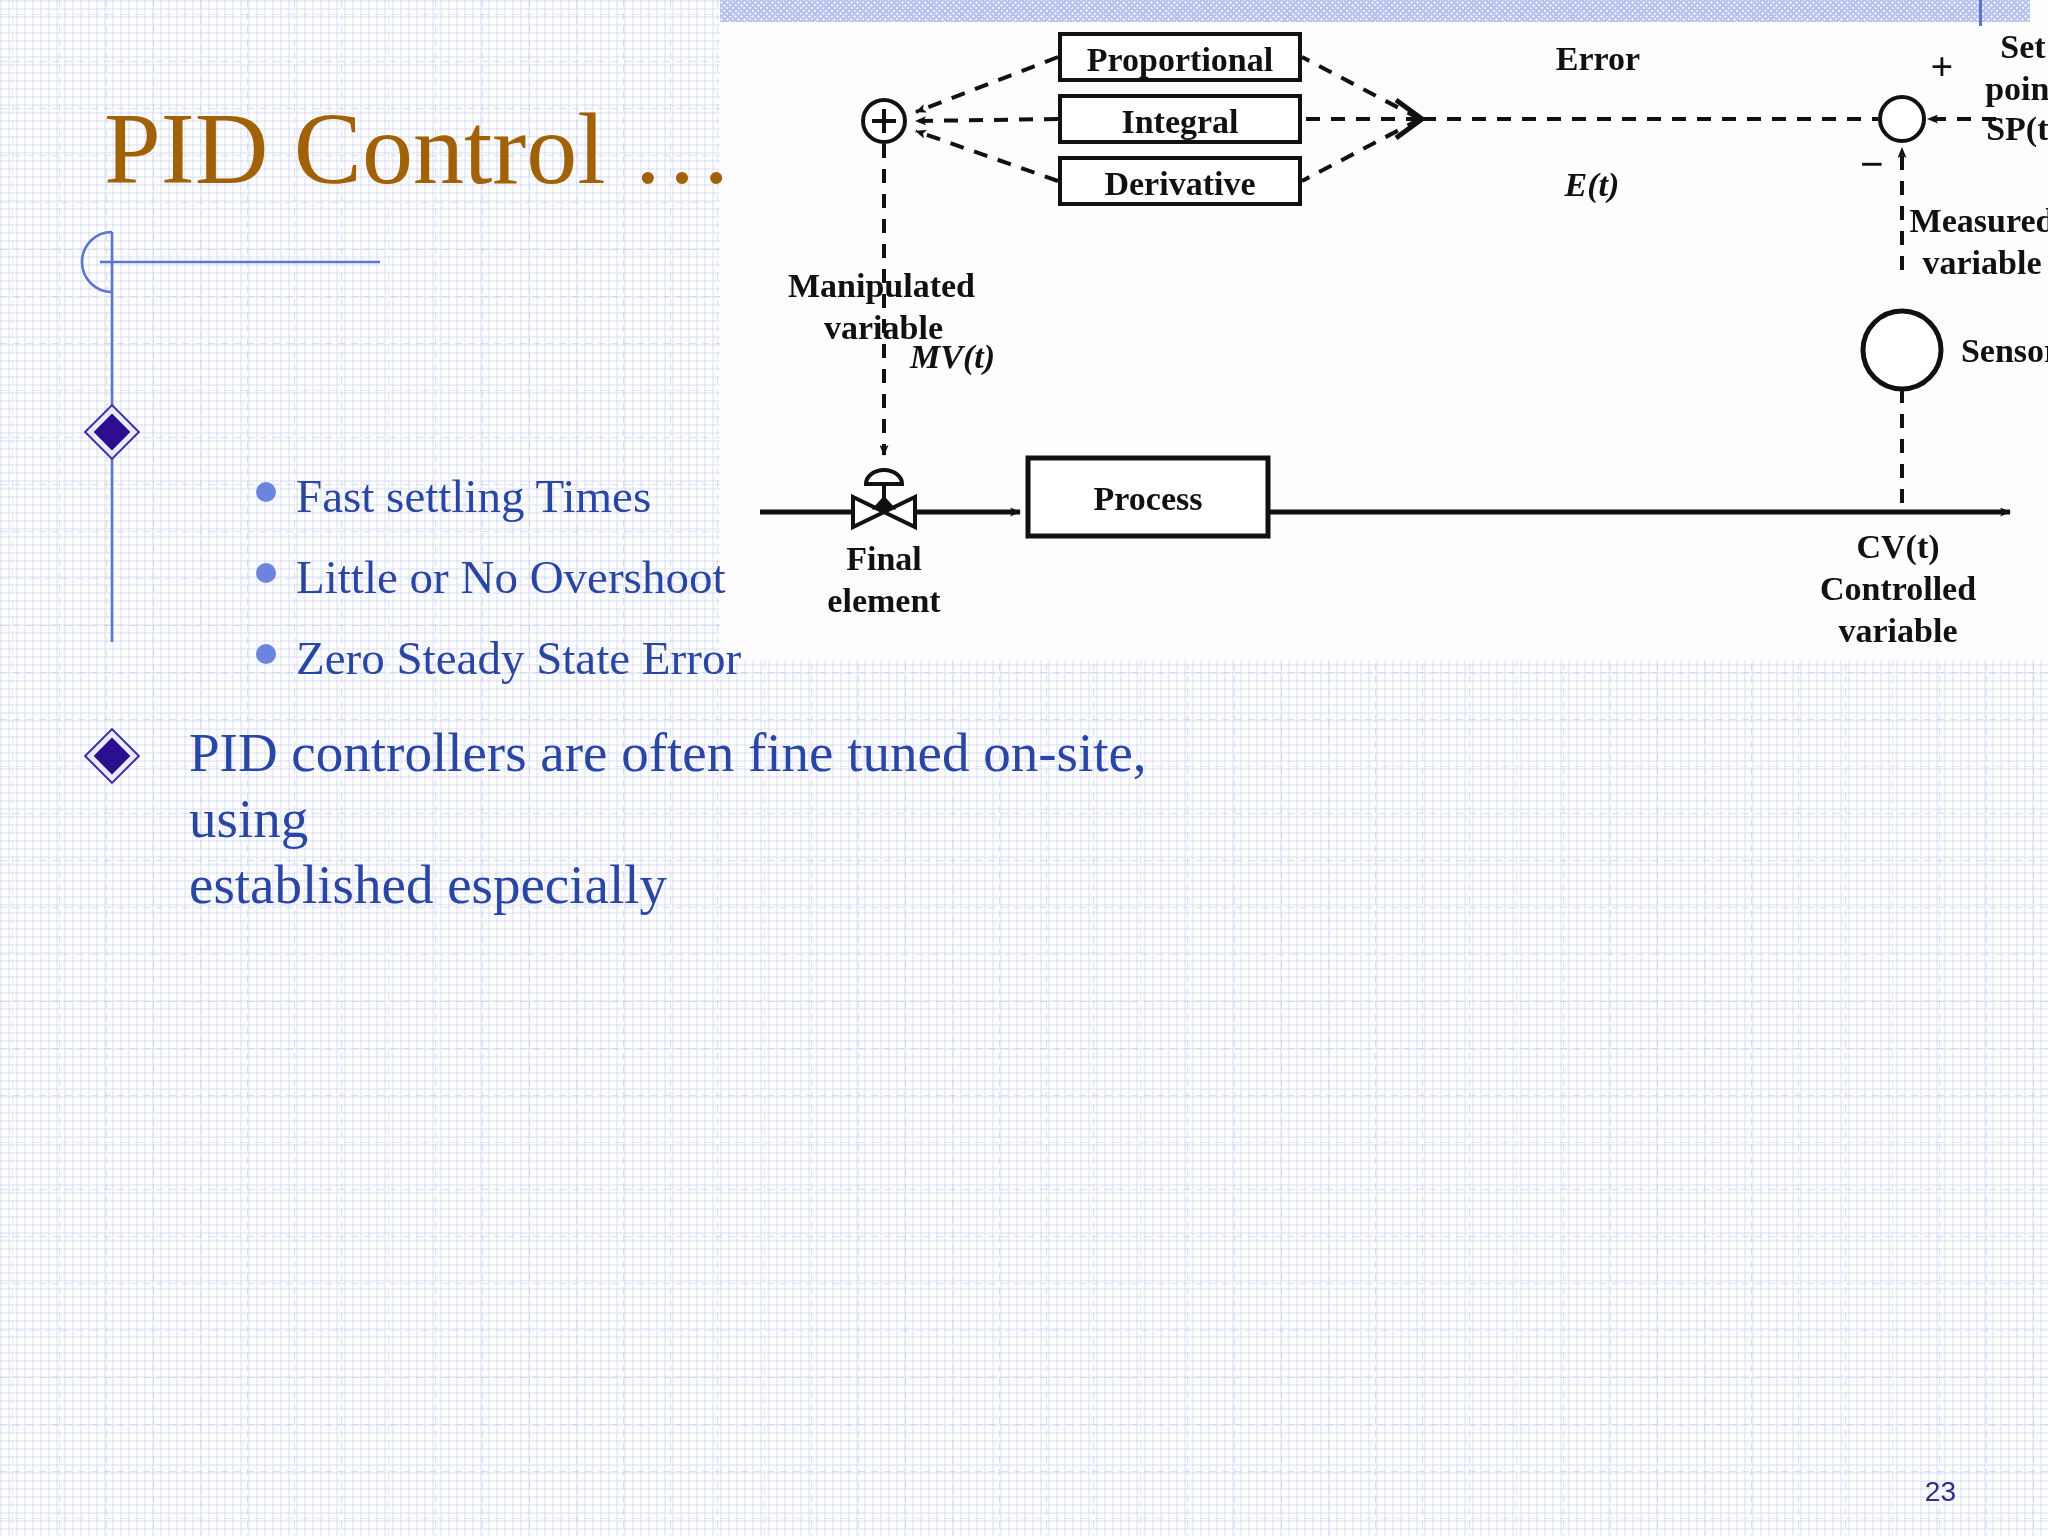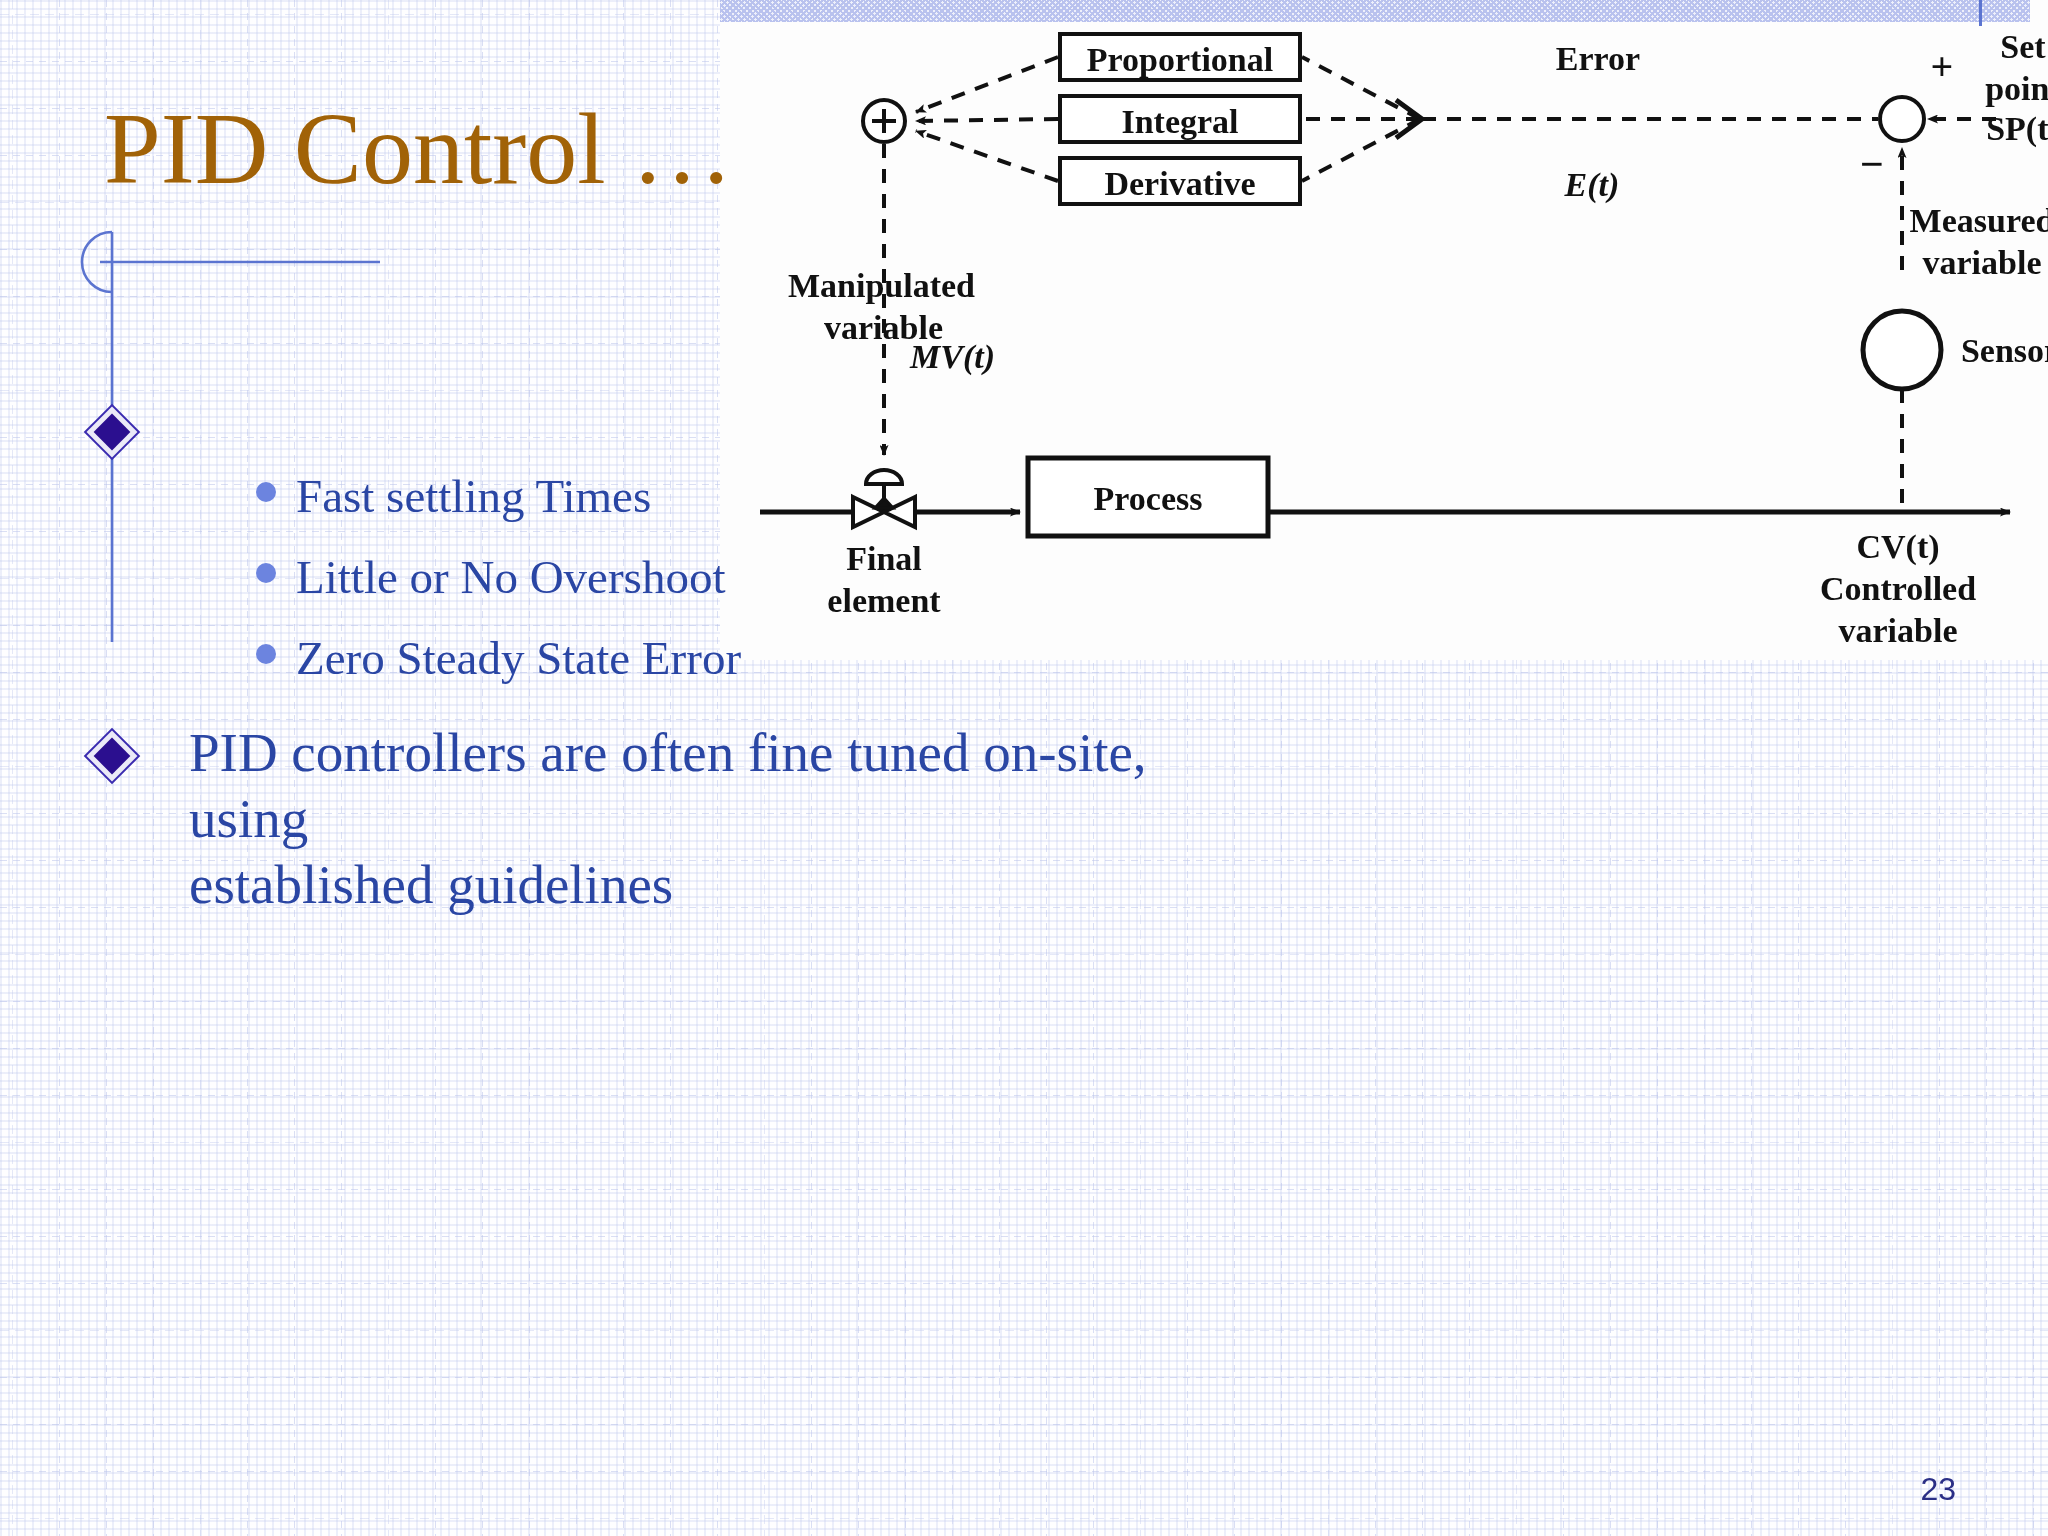--- a/index.html
+++ b/index.html
@@ -98,21 +98,21 @@
   .dot{
     flex:0 0 auto;width:20px;height:20px;border-radius:50%;
     background:#6c84df;position:relative;top:-10px;
   }
   #bullet-last{margin-top:22px;}
   #bullet-last .txt{line-height:1.2;margin-left:39px;}
 
   
   #page-num{
     position:absolute;right:92px;bottom:28px;z-index:20;
-    color:#2b2f86;font-size:32px;
+    color:#2b2f86;font-size:28px;
     font-family:"Liberation Sans", sans-serif;
   }
 
   
   #fig-svg{position:absolute;left:0;top:0;z-index:6;}
 </style>
 </head>
 <body>
 
 <div id="grid-bg"></div>
@@ -329,19 +329,19 @@
       <span>Zero Steady State Error</span>
     </li>
   </ul>
 
   <div class="lvl1" id="bullet-last">
     <span class="diamond">
         <i></i>
       </span>
     <span class="txt">
       <span>PID controllers are often fine tuned on-site, using</span><br>
-      <span>established guidelines</span>
+      <span>established especially</span>
     </span>
   </div>
 
 </div>
 
 <div id="page-num">23</div>
 
 </body></html>

